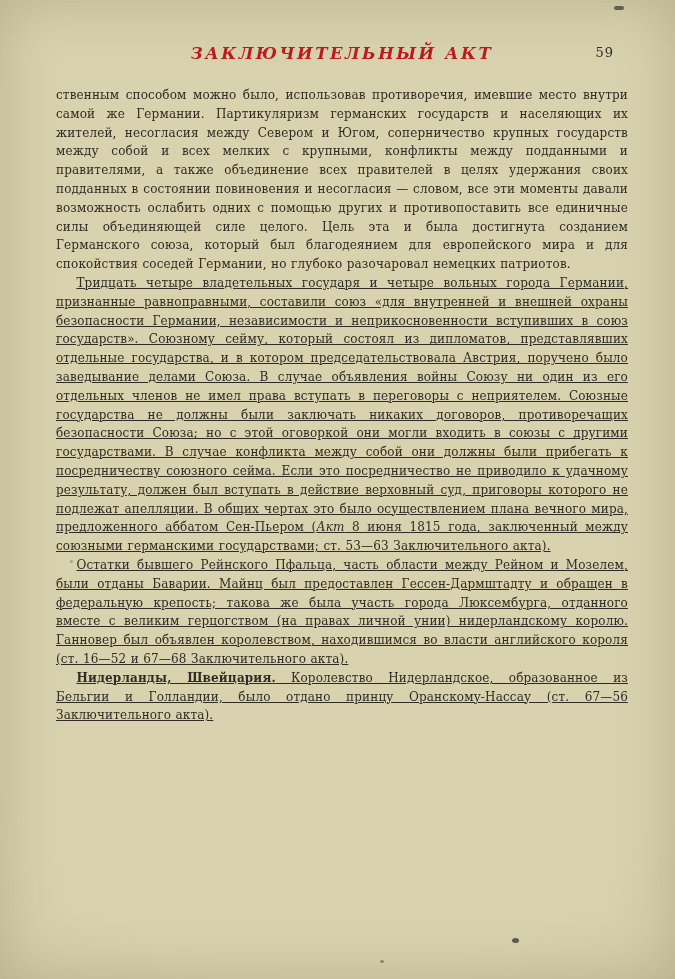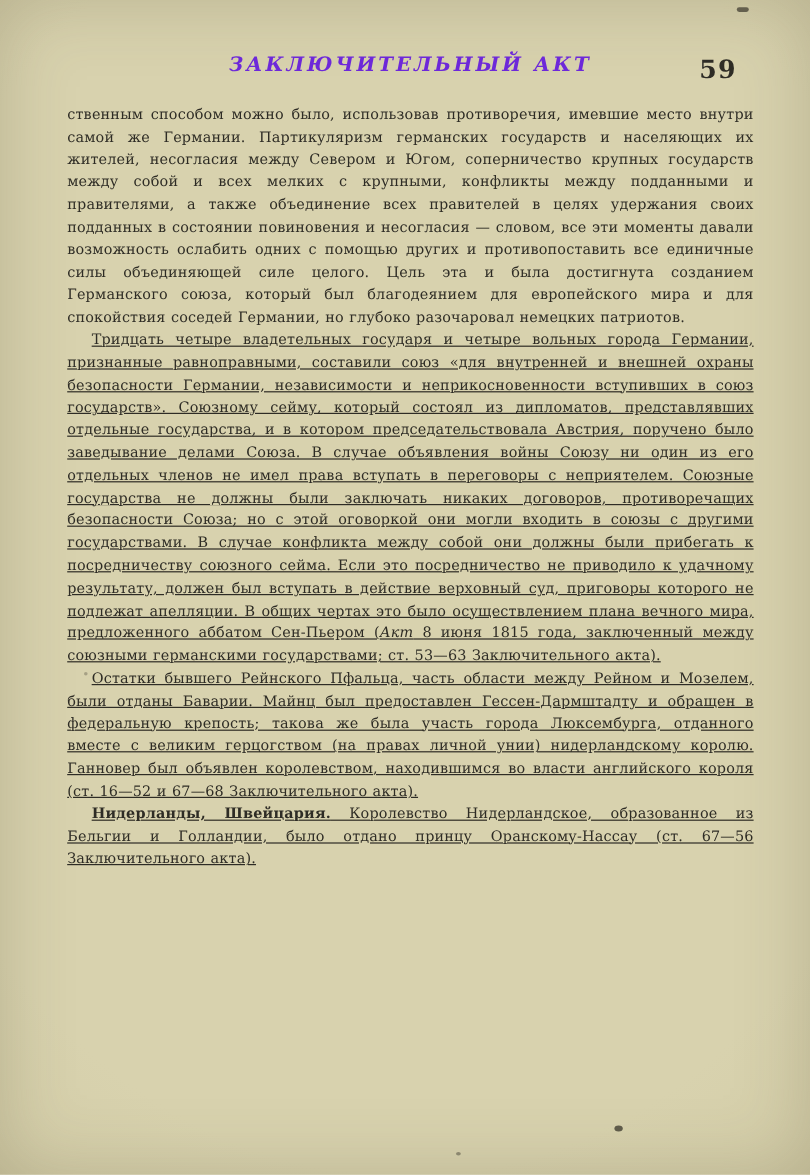--- a/index.html
+++ b/index.html
@@ -33,28 +33,28 @@
     position: relative;
     text-align: center;
     margin-bottom: 20px;
     height: 22px;
   }
   .running-head .title {
     font-style: italic;
     font-weight: bold;
     font-size: 16.5px;
     letter-spacing: 2.5px;
-    color: #6d28d9;
+    color: #b91c1c;
   }
   .running-head .pageno {
     position: absolute;
     right: 14px;
     top: 1px;
-    font-size: 21px;
-    font-weight: bold;
+    font-size: 13px;
+    font-weight: normal;
     letter-spacing: 1px;
   }
   .body-text {
     font-size: 12px;
     line-height: 18.8px;
     text-align: justify;
     letter-spacing: 0.15px;
     word-spacing: 0.5px;
   }
   .body-text p {

